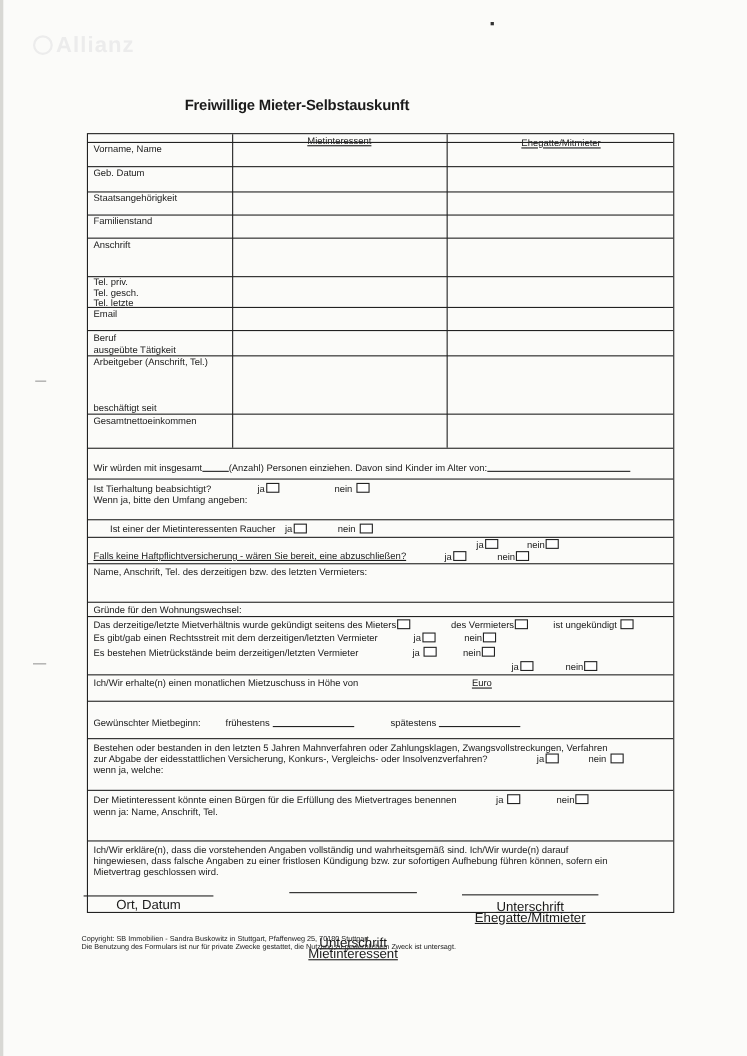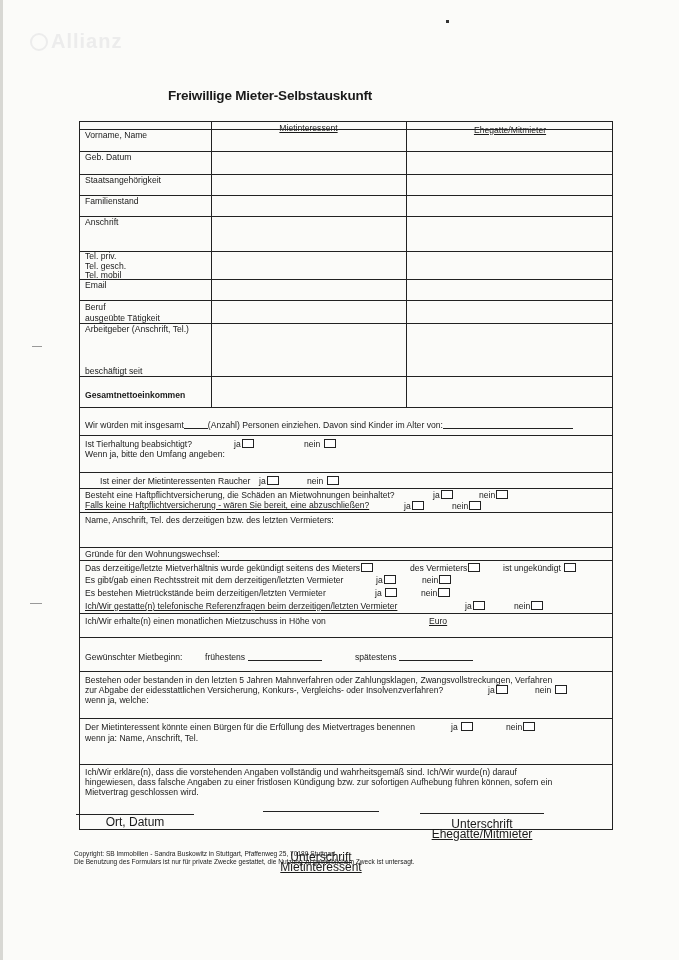--- a/index.html
+++ b/index.html
@@ -49,53 +49,52 @@
   <div class="hline" style="top:52px;"></div>
   <div class="t" style="left:5px;top:53px;">Staatsangehörigkeit</div>
   <div class="hline" style="top:73px;"></div>
   <div class="t" style="left:5px;top:74px;">Familienstand</div>
   <div class="hline" style="top:94px;"></div>
   <div class="t" style="left:5px;top:95px;">Anschrift</div>
   <div class="hline" style="top:129px;"></div>
   <div class="t" style="left:5px;top:130px;line-height:9.5px;">
     <div>Tel. priv.</div>
     <div>Tel. gesch.</div>
-    <div>Tel. mobil</div>
+    <div>Tel. letzte</div>
   </div>
   <div class="hline" style="top:157px;"></div>
   <div class="t" style="left:5px;top:158px;">Email</div>
   <div class="hline" style="top:178px;"></div>
   <div class="t" style="left:5px;top:180px;line-height:11px;">
     <div>Beruf</div>
     <div>ausgeübte Tätigkeit</div>
   </div>
   <div class="hline" style="top:201px;"></div>
   <div class="t" style="left:5px;top:202px;">Arbeitgeber (Anschrift, Tel.)</div>
   <div class="t" style="left:5px;top:244px;">beschäftigt seit</div>
   <div class="hline" style="top:254px;"></div>
-  <div class="t" style="left:5px;top:268px;font-weight:bold;">Gesamtnettoeinkommen</div>
+  <div class="t" style="left:5px;top:255px;">Gesamtnettoeinkommen</div>
   <div class="hline" style="top:285px;"></div>
 
   <div class="t" style="left:5px;top:298px;">
     <span>Wir würden mit insgesamt</span><span class="blank" style="width:24px;"></span><span>(Anzahl) Personen einziehen. Davon sind Kinder im Alter von:</span><span class="blank" style="width:130px;"></span>
   </div>
   <div class="hline" style="top:313px;"></div>
 
   <div class="t" style="left:5px;top:317px;">Ist Tierhaltung beabsichtigt?</div>
   <div class="t" style="left:154px;top:317px;"><span>ja</span><span class="cb"></span></div>
   <div class="t" style="left:224px;top:317px;"><span>nein</span> <span class="cb"></span></div>
   <div class="t" style="left:5px;top:327px;">Wenn ja, bitte den Umfang angeben:</div>
   <div class="hline" style="top:350px;"></div>
 
   <div class="t" style="left:20px;top:354px;">Ist einer der Mietinteressenten Raucher</div>
   <div class="t" style="left:179px;top:354px;"><span>ja</span><span class="cb"></span></div>
   <div class="t" style="left:227px;top:354px;"><span>nein</span> <span class="cb"></span></div>
   <div class="hline" style="top:366px;"></div>
 
-  <div class="t" style="left:5px;top:368px;">Besteht eine Haftpflichtversicherung, die Schäden an Mietwohnungen beinhaltet?</div>
   <div class="t" style="left:353px;top:368px;"><span>ja</span><span class="cb"></span></div>
   <div class="t" style="left:399px;top:368px;"><span>nein</span><span class="cb"></span></div>
   <div class="t u" style="left:5px;top:378px;">Falls keine Haftpflichtversicherung - wären Sie bereit, eine abzuschließen?</div>
   <div class="t" style="left:324px;top:379px;"><span>ja</span><span class="cb"></span></div>
   <div class="t" style="left:372px;top:379px;"><span>nein</span><span class="cb"></span></div>
   <div class="hline" style="top:390px;"></div>
 
   <div class="t" style="left:5px;top:393px;text-align:right;">Name, Anschrift, Tel. des derzeitigen bzw. des letzten Vermieters:</div>
   <div class="hline" style="top:425px;"></div>
 
@@ -107,21 +106,20 @@
   <div class="t" style="left:423px;top:441px;"><span>ist ungekündigt</span> <span class="cb"></span></div>
 
   <div class="t" style="left:5px;top:453px;">Es gibt/gab einen Rechtsstreit mit dem derzeitigen/letzten Vermieter</div>
   <div class="t" style="left:296px;top:453px;"><span>ja</span><span class="cb"></span></div>
   <div class="t" style="left:342px;top:453px;"><span>nein</span><span class="cb"></span></div>
 
   <div class="t" style="left:5px;top:466px;">Es bestehen Mietrückstände beim derzeitigen/letzten Vermieter</div>
   <div class="t" style="left:295px;top:466px;"><span>ja</span> <span class="cb"></span></div>
   <div class="t" style="left:341px;top:466px;"><span>nein</span><span class="cb"></span></div>
 
-  <div class="t u" style="left:5px;top:479px;">Ich/Wir gestatte(n) telefonische Referenzfragen beim derzeitigen/letzten Vermieter</div>
   <div class="t" style="left:385px;top:479px;"><span>ja</span><span class="cb"></span></div>
   <div class="t" style="left:434px;top:479px;"><span>nein</span><span class="cb"></span></div>
   <div class="hline" style="top:491px;"></div>
 
   <div class="t" style="left:5px;top:494px;">Ich/Wir erhalte(n) einen monatlichen Mietzuschuss in Höhe von</div>
   <div class="t" style="left:349px;top:494px;text-decoration:underline;">Euro</div>
   <div class="hline" style="top:515px;"></div>
 
   <div class="t" style="left:5px;top:530px;">Gewünschter Mietbeginn:</div>
   <div class="t" style="left:125px;top:530px;"><span>frühestens</span> <span class="blank" style="width:74px;"></span></div>

